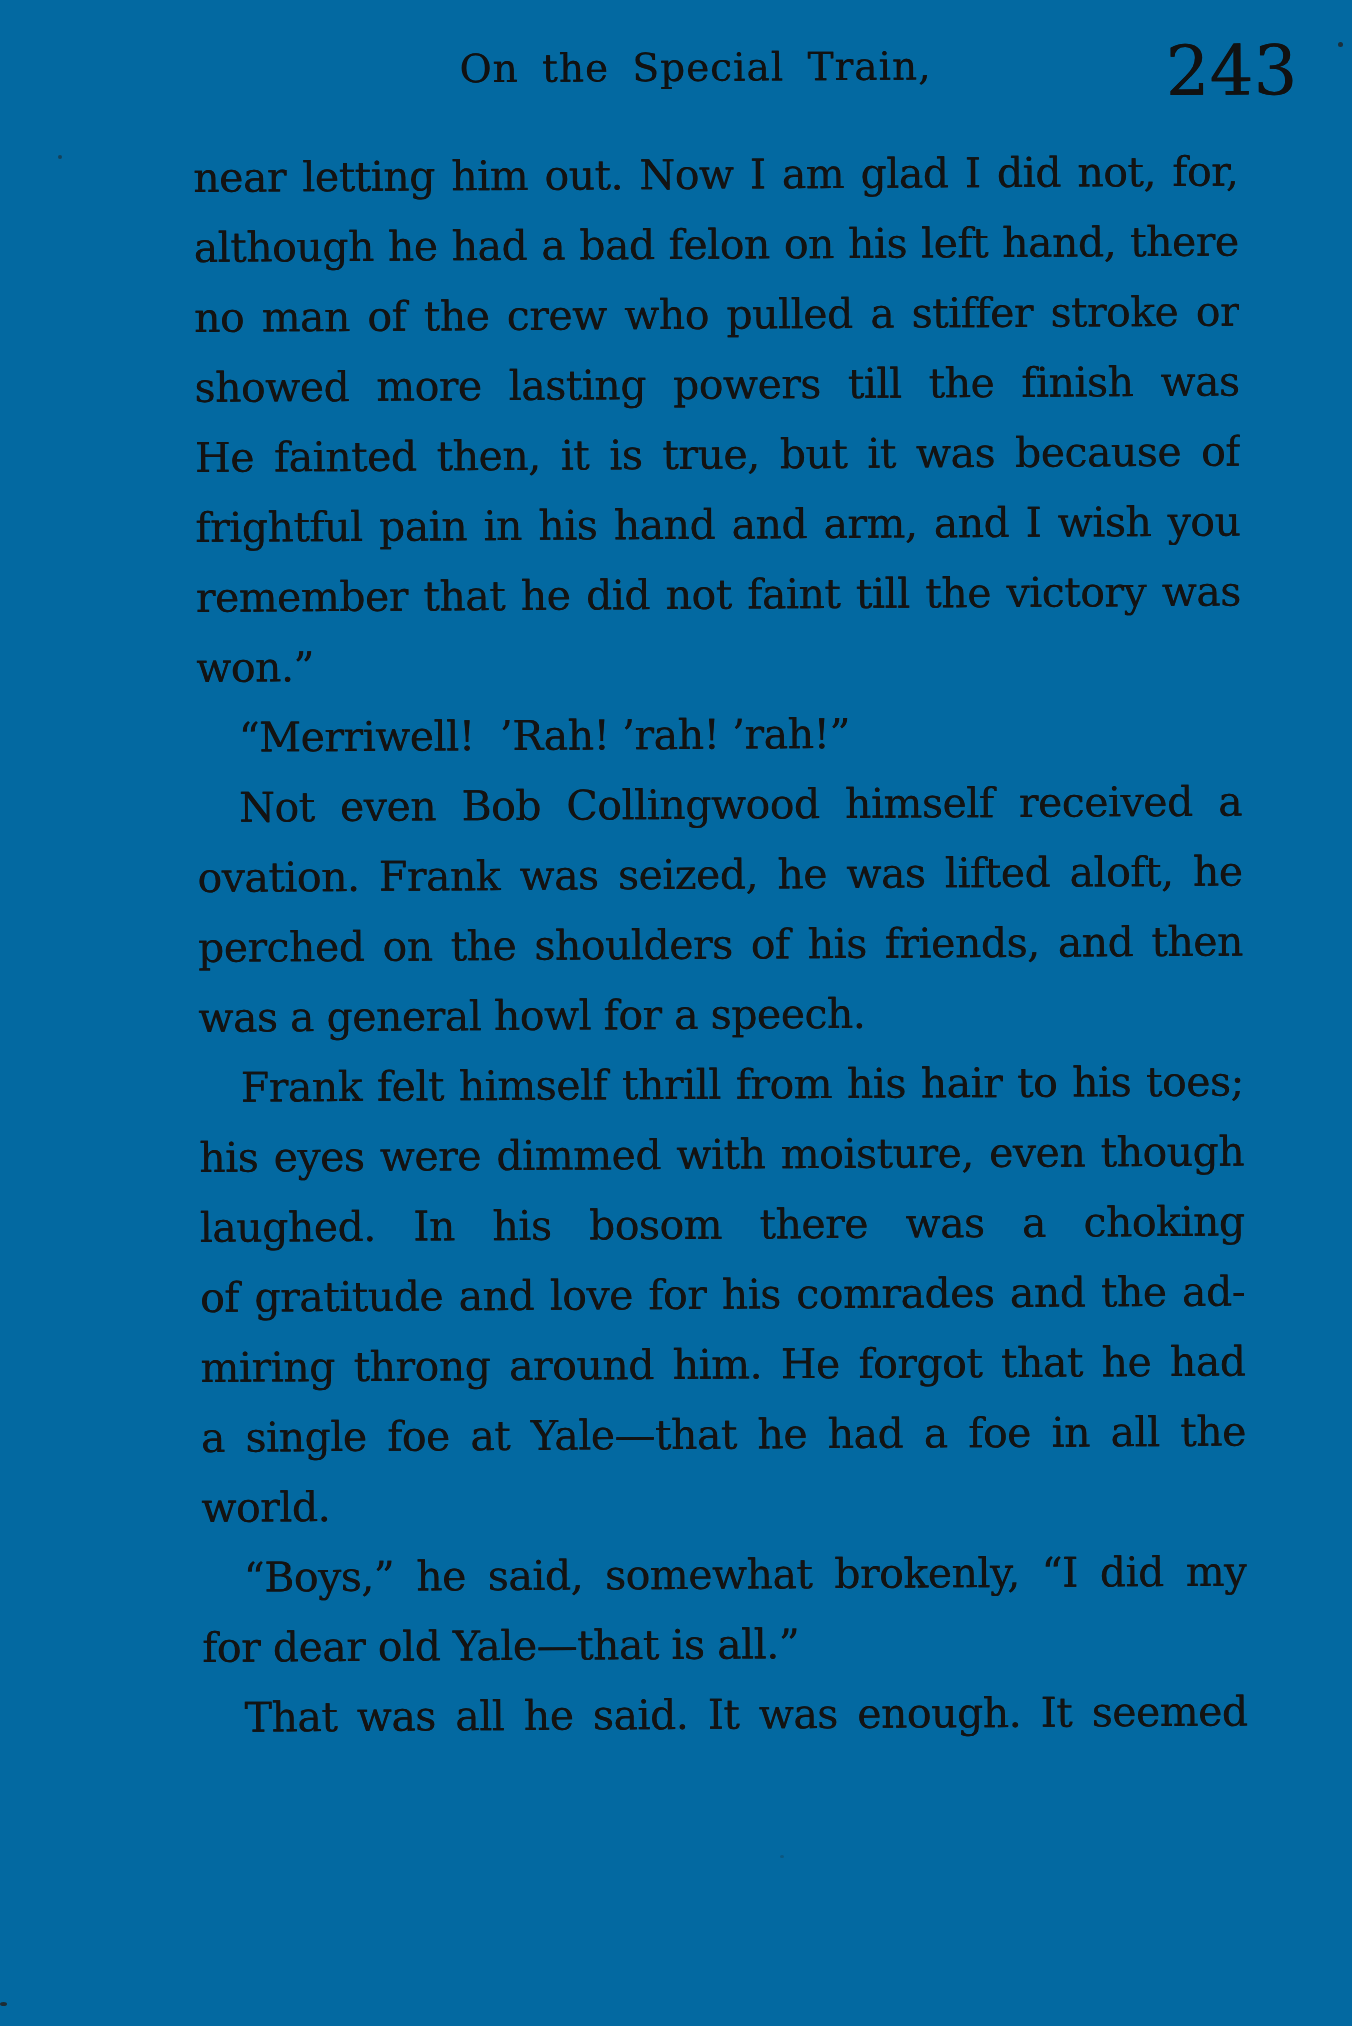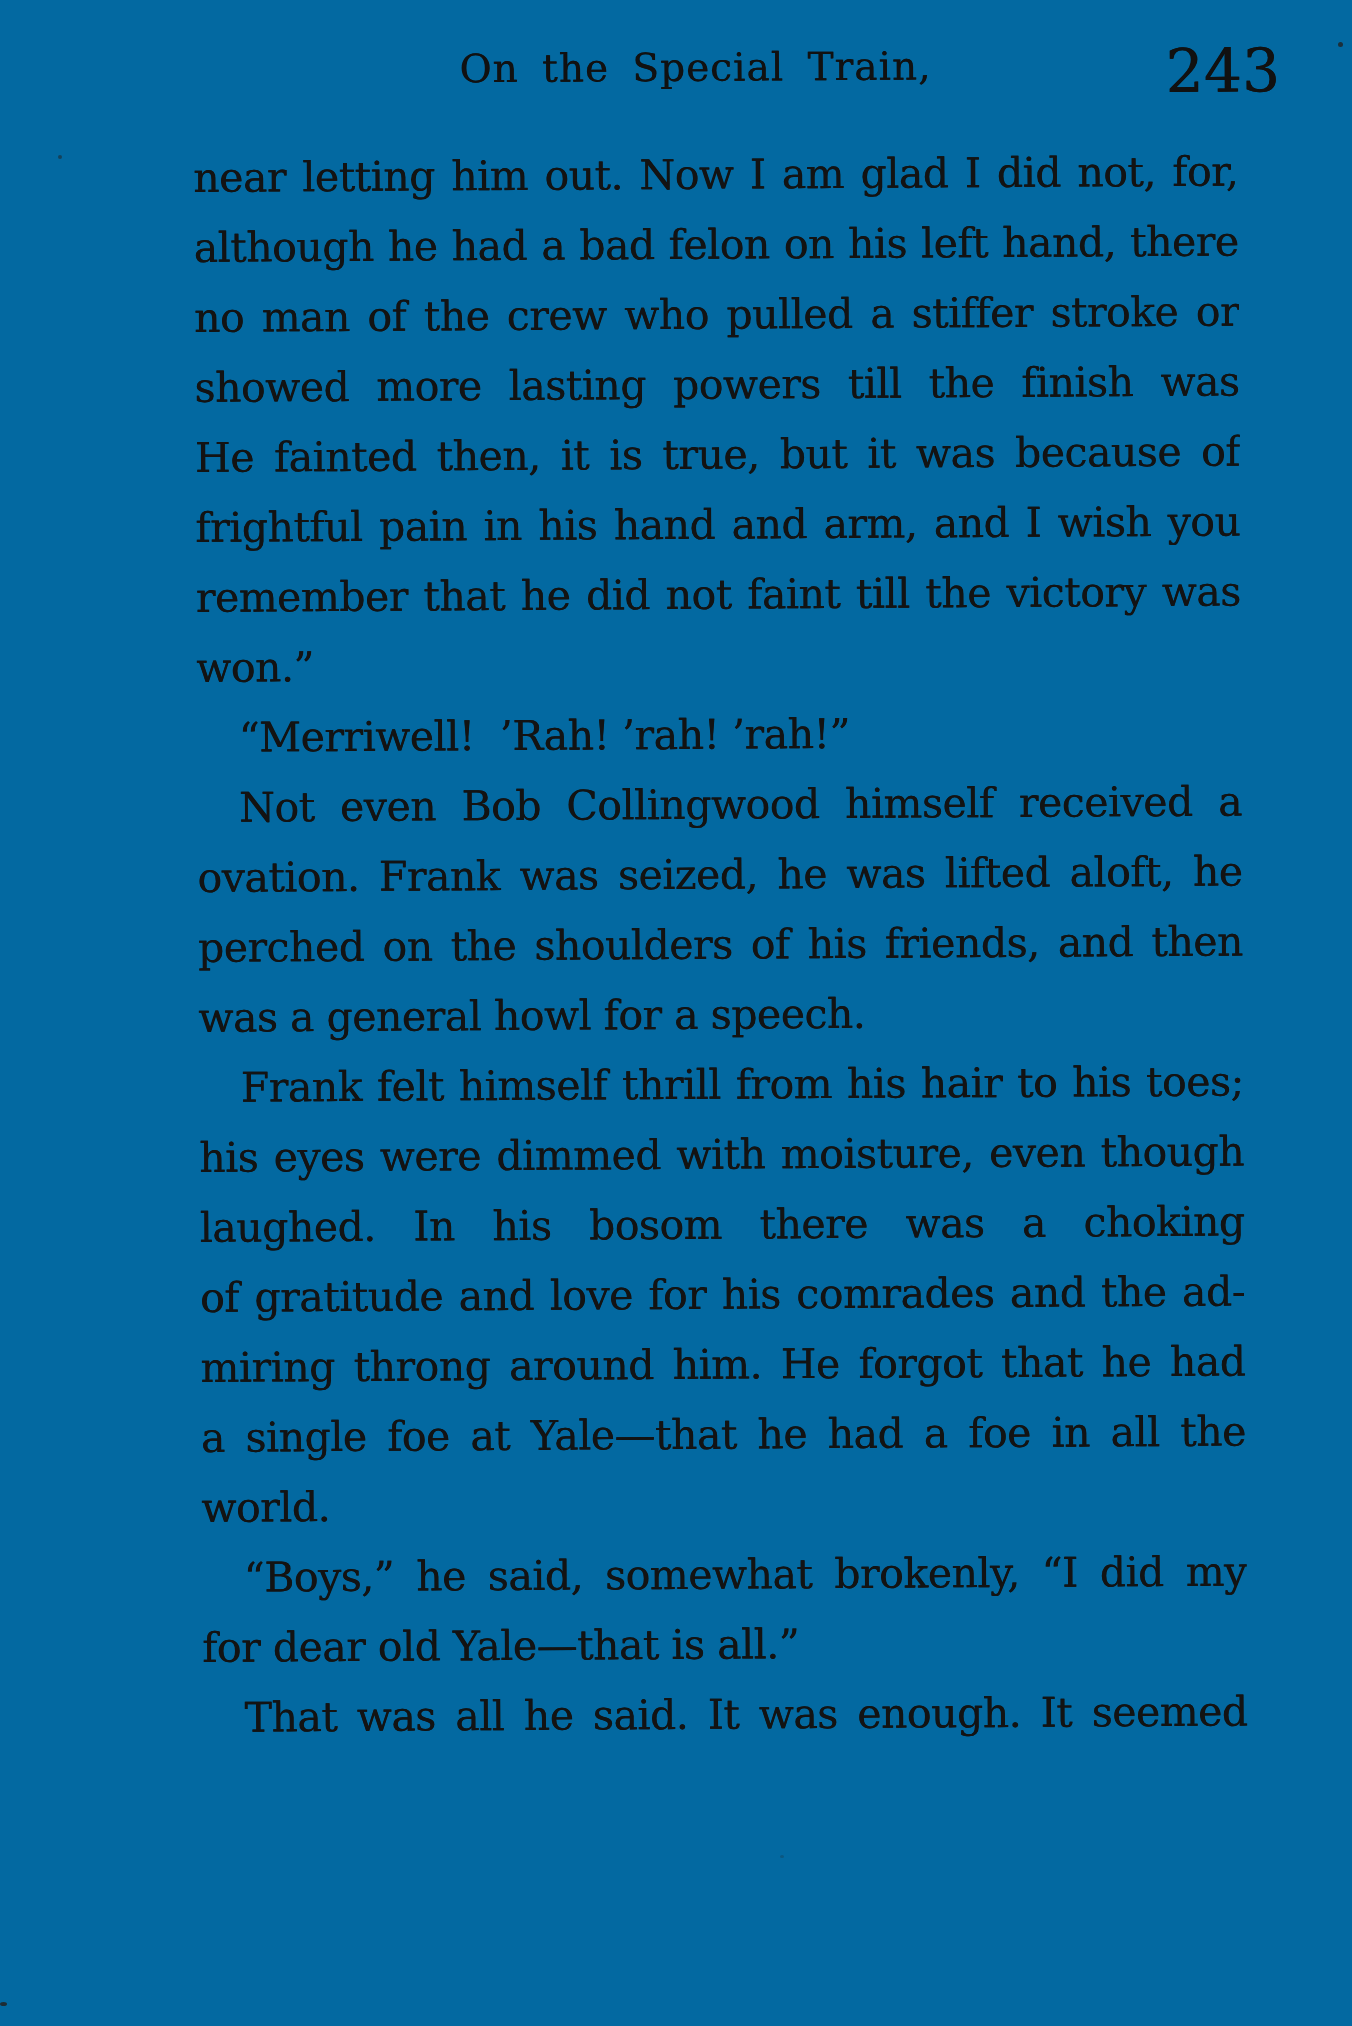--- a/index.html
+++ b/index.html
@@ -35,21 +35,21 @@
     line-height: 48px;
     letter-spacing: 1px;
     word-spacing: 10px;
     color: #111;
     text-shadow: 0.4px 0 0 currentColor;
   }
   .page-number {
     position: absolute;
     top: 44px;
     left: 1170px;
-    font-size: 60px;
+    font-size: 69px;
     line-height: 60px;
     color: #111;
     text-shadow: 0.4px 0 0 currentColor;
   }
   .body-text {
     position: absolute;
     left: 197px;
     top: 140px;
     width: 1045px;
     font-size: 41px;

